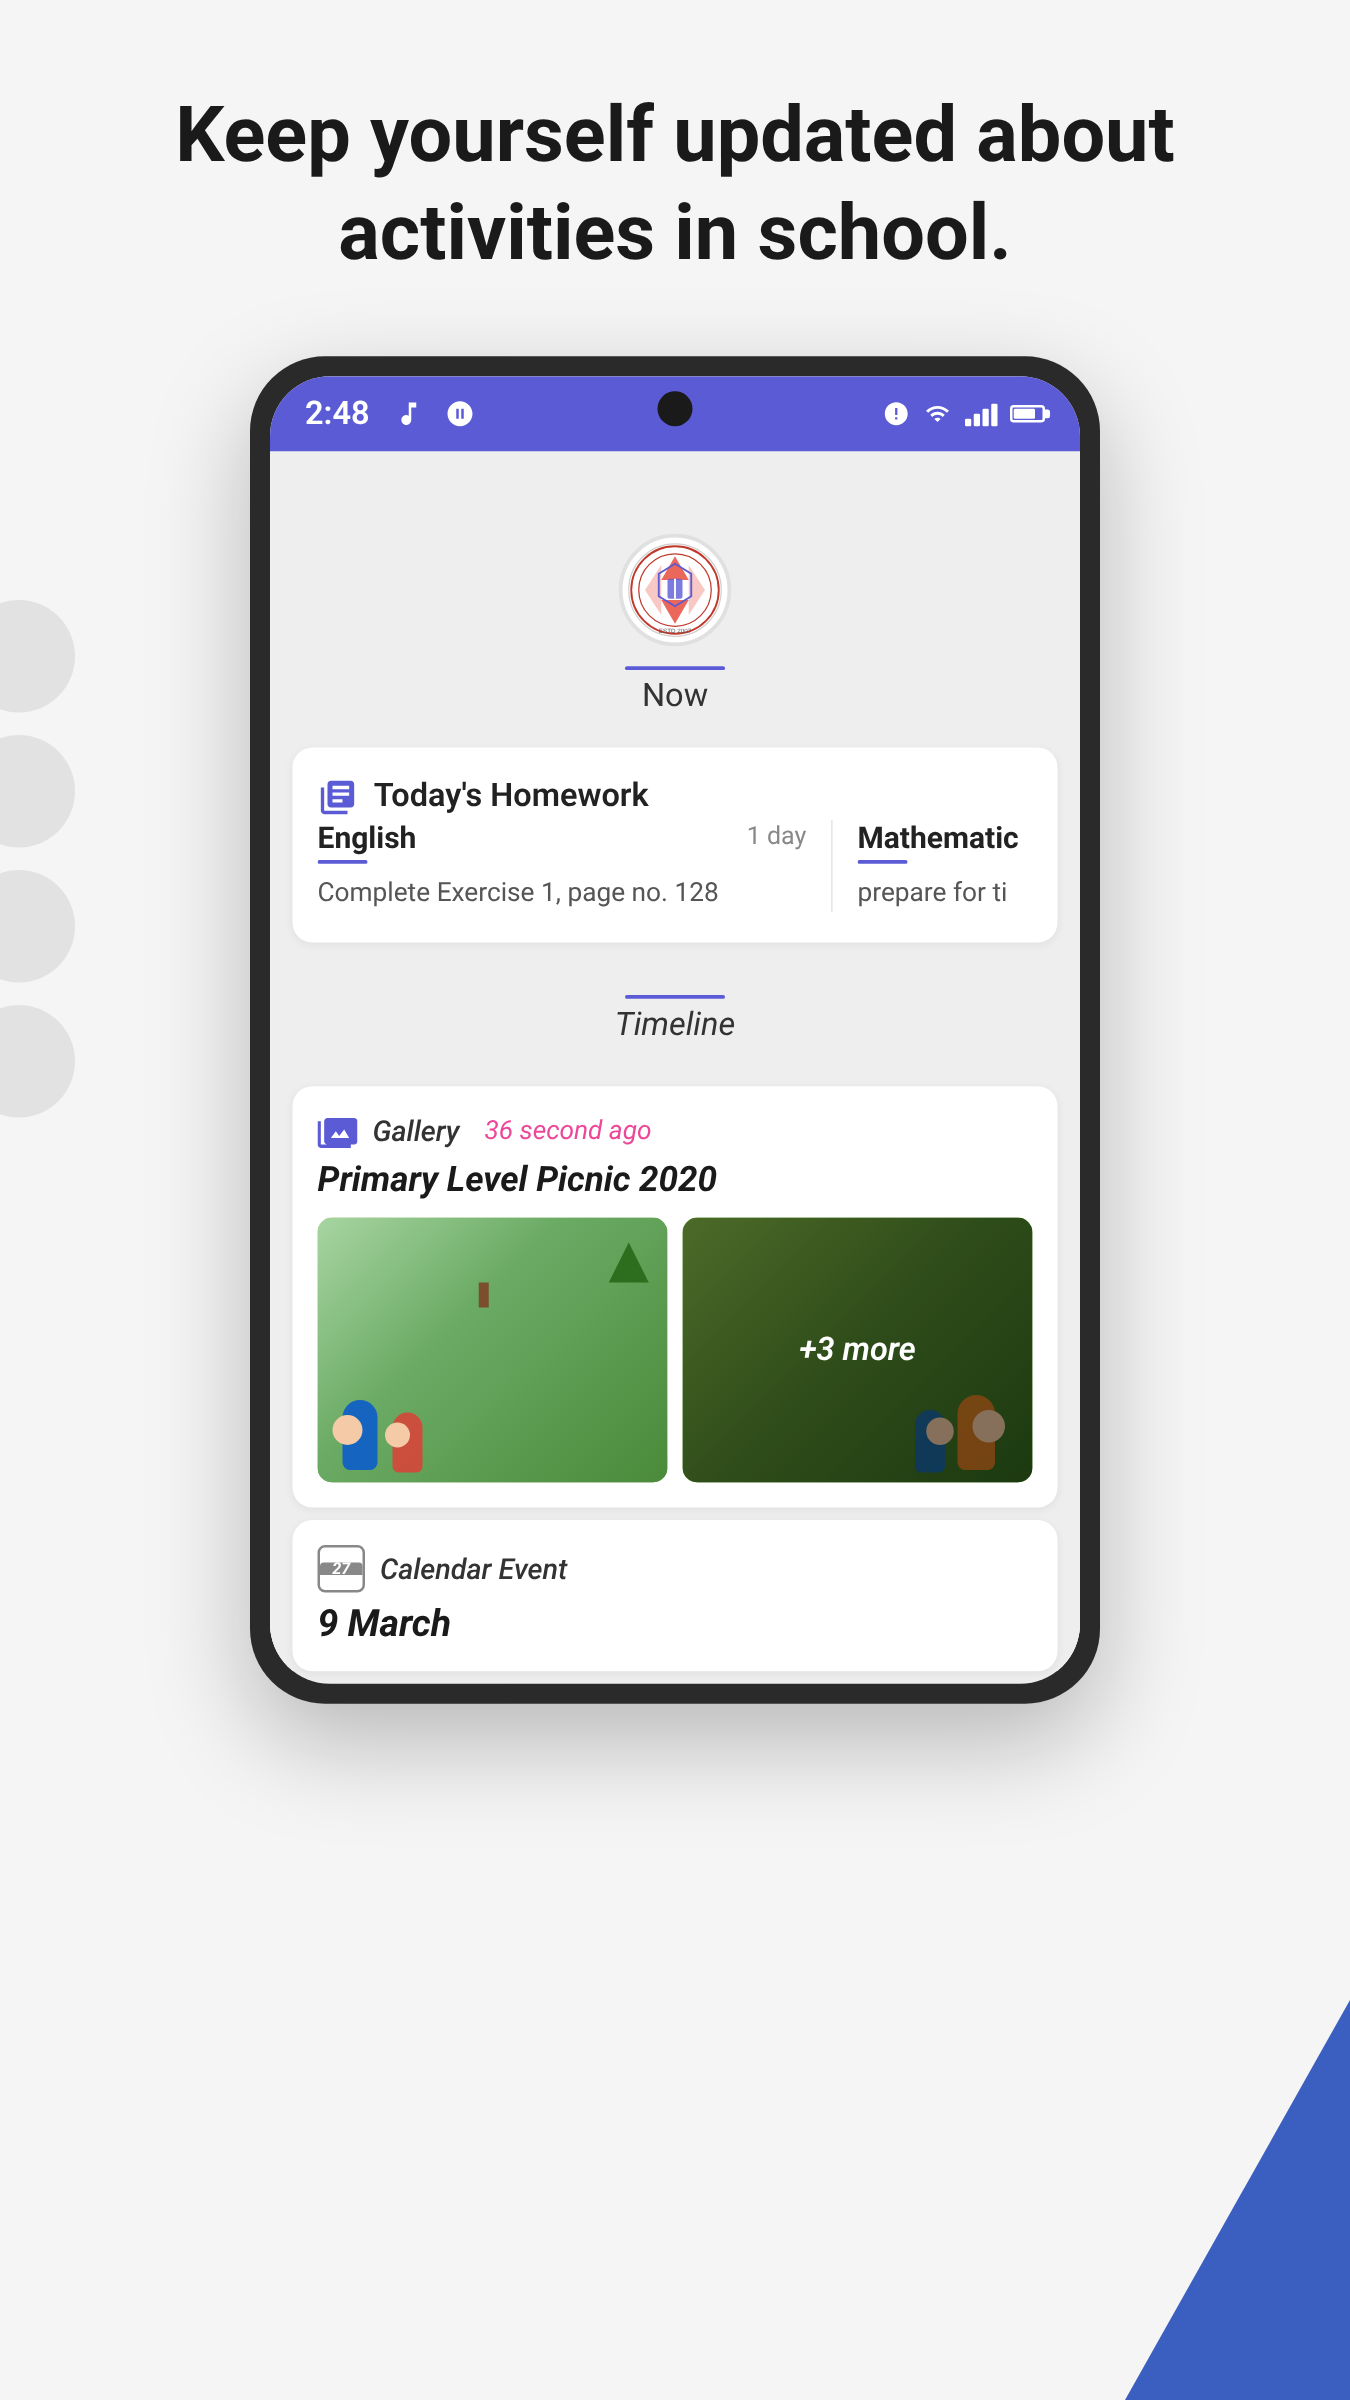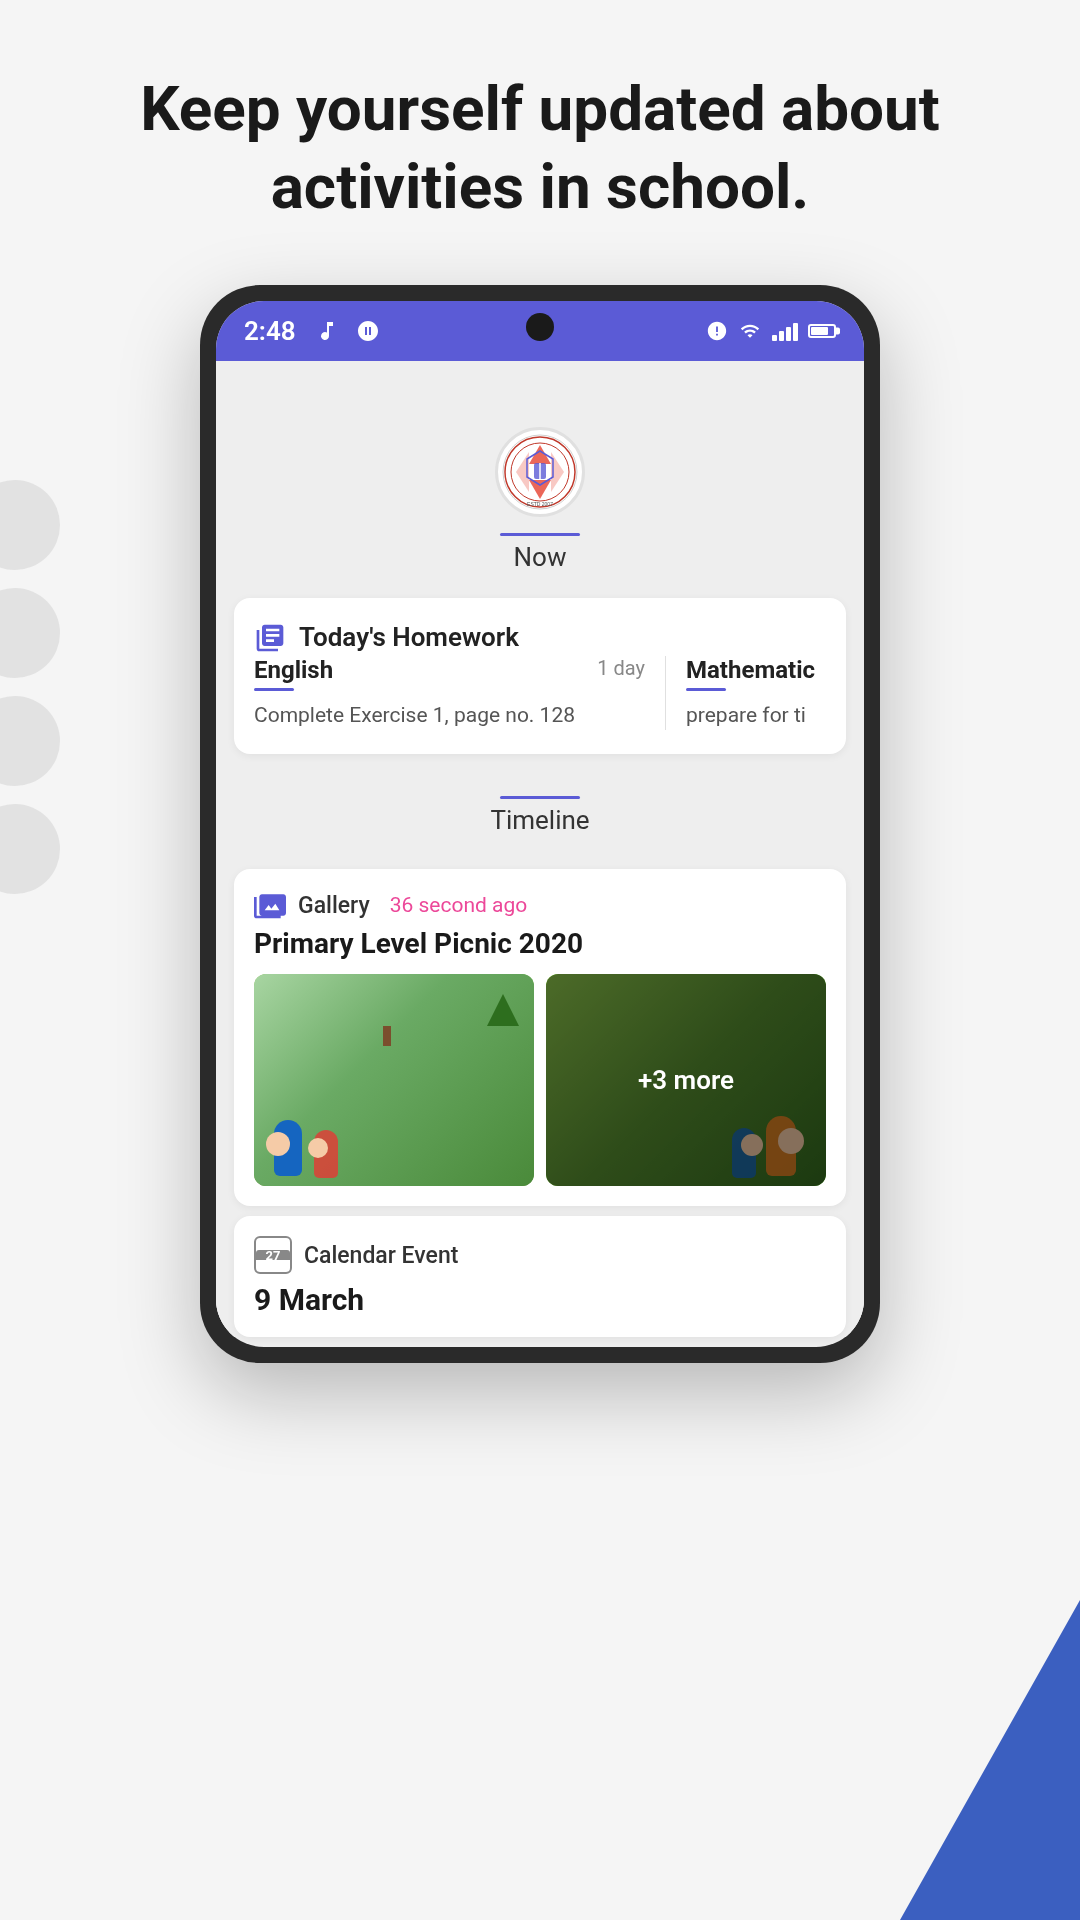--- a/index.html
+++ b/index.html
@@ -247,20 +247,21 @@
     .homework-divider {
       width: 1px;
       background: #e0e0e0;
       margin: 0 4px;
     }
 
     
     .timeline-section {
       background: #eeeeee;
       padding-top: 16px;
+      font-style: italic;
     }
 
     .timeline-tab {
       display: flex;
       flex-direction: column;
       align-items: center;
       padding-bottom: 8px;
     }
 
     

